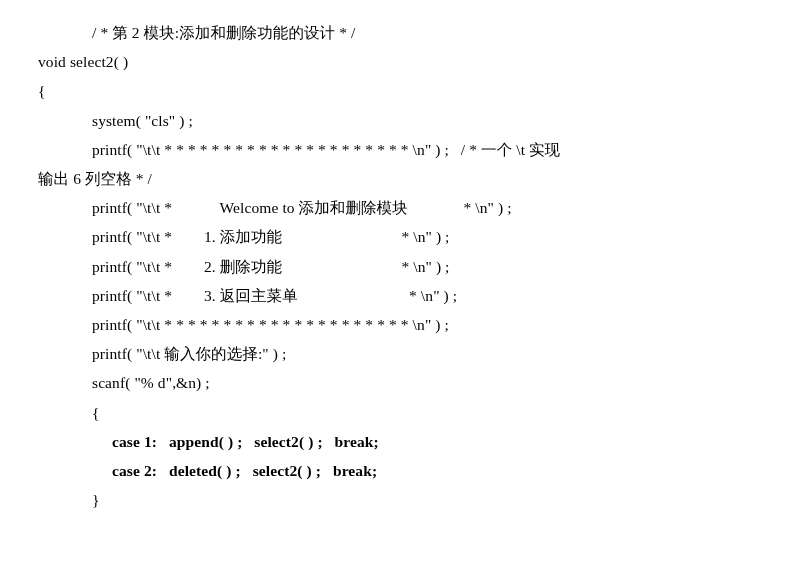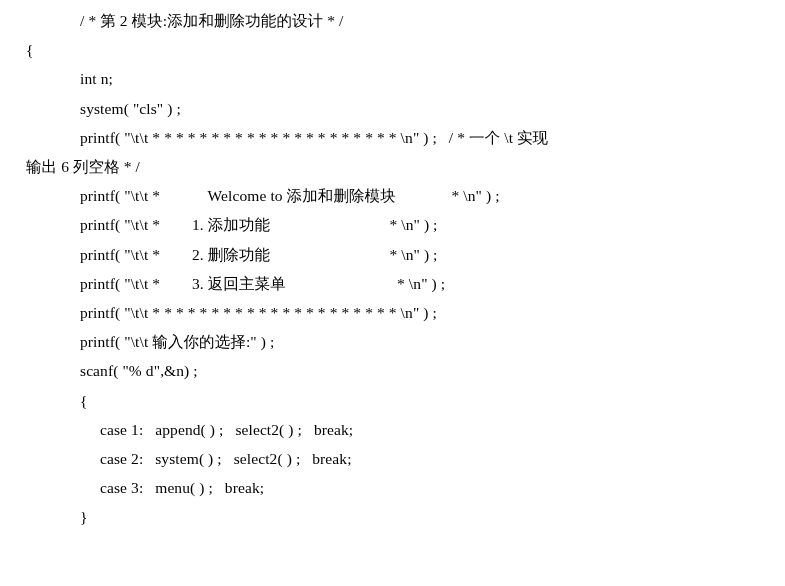--- a/index.html
+++ b/index.html
@@ -11,56 +11,55 @@
     width: 785px;
     height: 586px;
     font-family: "Liberation Serif", "DejaVu Serif", serif;
     color: #000000;
     overflow: hidden;
   }
   .page {
     position: relative;
     width: 785px;
     height: 578px;
-    padding: 0;
+    padding: 12px;
     box-sizing: border-box;
   }
   .code-listing {
     padding: 6px 26px 0 26px;
     font-size: 15.5px;
     line-height: 29.2px;
   }
   .line {
     white-space: pre;
     letter-spacing: 0.1px;
   }
   
   .i0 { padding-left: 0px; }
   .i2 { padding-left: 54px; }
-  .i3 { padding-left: 74px; }
+  .i3 { padding-left: 74px; font-weight: bold; }
 </style>
 </head>
 <body>
 
 <div class="page">
   <div class="code-listing">
 
     <div class="line i2">/ * 第 2 模块:添加和删除功能的设计 * /</div>
+    <div class="line i0">void select2( )</div>
     <div class="line i0">{</div>
-    <div class="line i2">int n;</div>
     <div class="line i2">system( "cls" ) ;</div>
     <div class="line i2">printf( "\t\t * * * * * * * * * * * * * * * * * * * * * \n" ) ;   / * 一个 \t 实现</div>
     <div class="line i0">输出 6 列空格 * /</div>
     <div class="line i2">printf( "\t\t *            Welcome to 添加和删除模块              * \n" ) ;</div>
     <div class="line i2">printf( "\t\t *        1. 添加功能                              * \n" ) ;</div>
     <div class="line i2">printf( "\t\t *        2. 删除功能                              * \n" ) ;</div>
     <div class="line i2">printf( "\t\t *        3. 返回主菜单                            * \n" ) ;</div>
     <div class="line i2">printf( "\t\t * * * * * * * * * * * * * * * * * * * * * \n" ) ;</div>
     <div class="line i2">printf( "\t\t 输入你的选择:" ) ;</div>
     <div class="line i2">scanf( "% d",&amp;n) ;</div>
     <div class="line i2">{</div>
     <div class="line i3">case 1:   append( ) ;   select2( ) ;   break;</div>
-    <div class="line i3">case 2:   system( ) ;   select2( ) ;   break;</div>
-    <div class="line i3">case 3:   menu( ) ;   break;</div>
+    <div class="line i3">case 2:   deleted( ) ;   select2( ) ;   break;</div>
     <div class="line i2">}</div>
 
   </div>
 </div>
 
 </body></html>

